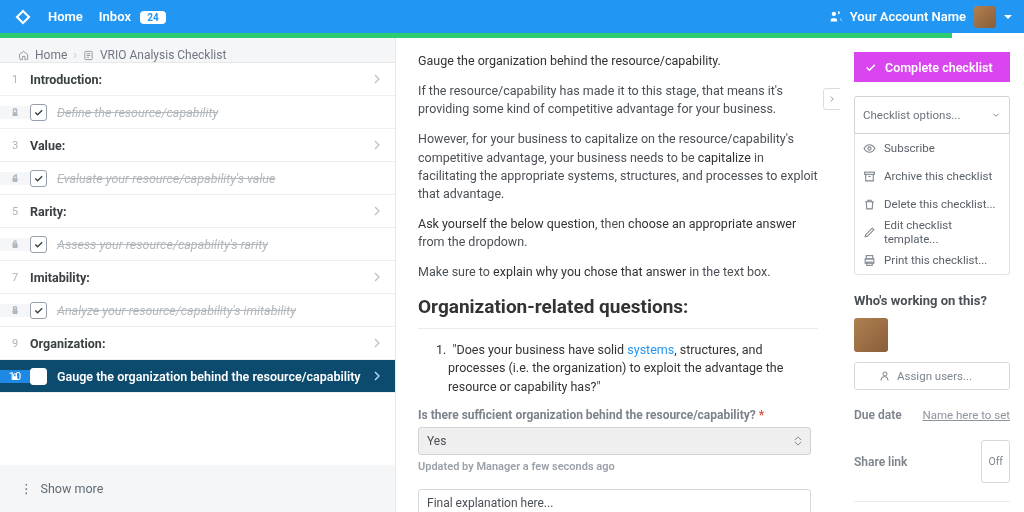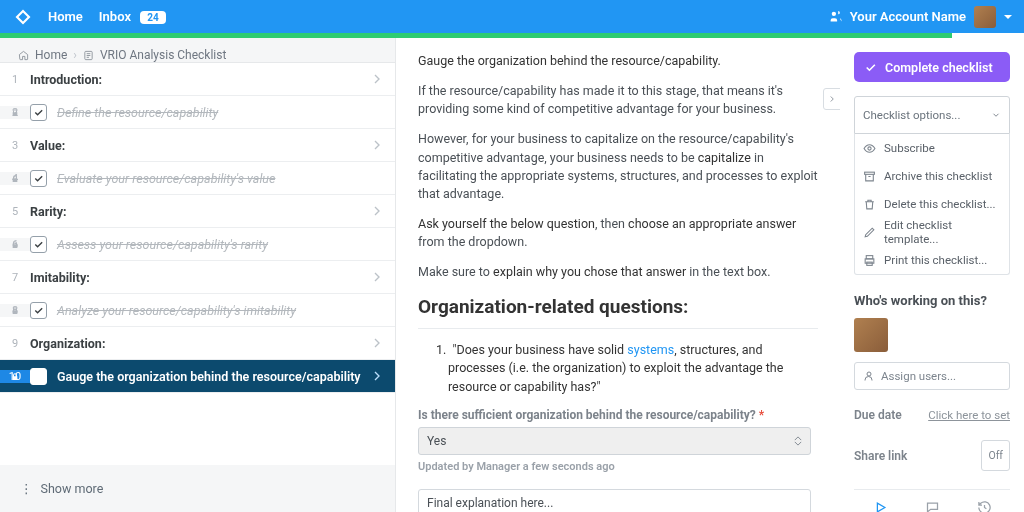--- a/index.html
+++ b/index.html
@@ -62,34 +62,34 @@
   .form-label { font-weight:700; color:#7c838b; font-size:12px; margin-bottom:5px; display:block; }
   .req { color:#e74c3c; }
   .select { width:393px; height:28px; background:#efefef; border:1px solid #cfd4d9; border-radius:3px; font-size:12px; color:#4a5056; padding:0 8px; display:flex; align-items:center; justify-content:space-between; cursor:pointer; }
   .updown { display:flex; flex-direction:column; gap:0; color:#6b747d; }
   .updown svg { width:8px; height:5px; }
   .meta { color:#9aa1a9; font-size:11px; font-weight:600; margin:5px 0 16px; }
   .textarea { width:393px; height:38px; border:1px solid #d4d9de; border-radius:3px; font-size:12px; color:#4a5056; padding:6px 8px; }
 
   
   .right { width:184px; padding:14px 14px 0; background:#fff; font-size:12.5px; color:#4a5056; }
-  .complete-btn { background:#8b5cf6; color:#fff; font-weight:600; font-size:12.5px; height:30px; border-radius:5px; display:flex; align-items:center; gap:8px; justify-content:flex-start; padding:0 10px; cursor:pointer; margin-bottom:14px; }
+  .complete-btn { background:#d946ef; color:#fff; font-weight:600; font-size:12.5px; height:30px; border-radius:0; display:flex; align-items:center; gap:8px; justify-content:flex-start; padding:0 10px; cursor:pointer; margin-bottom:14px; }
   .opt-select { height:38px; border:1px solid #cfd4d9; border-radius:3px 3px 0 0; display:flex; align-items:center; justify-content:space-between; padding:0 8px; font-size:11.5px; color:#6b747d; cursor:pointer; }
   .opt-list { border:1px solid #dfe3e7; border-top:none; border-radius:0 0 3px 3px; margin-bottom:18px; }
   .opt-item { height:28px; display:flex; align-items:center; gap:8px; padding:0 8px; font-size:11.5px; color:#5a6169; cursor:pointer; }
   .opt-item svg { width:13px; height:13px; color:#7d858e; flex-shrink:0; }
 
   .side-h { font-size:13px; font-weight:700; color:#4a5056; margin-bottom:10px; }
   .avatar-lg { width:34px; height:34px; border-radius:3px; background: linear-gradient(135deg,#b08050,#8a5d3a); margin-bottom:10px; display:block; }
-  .assign { height:28px; border:1px solid #d4d9de; border-radius:3px; display:flex; align-items:center; gap:6px; padding:0 8px; font-size:11.5px; color:#7d858e; cursor:pointer; margin-bottom:18px; }
+  .assign { height:28px; border:1px solid #d4d9de; border-radius:3px; display:flex; align-items:center; gap:6px; padding:0 24px; font-size:11.5px; color:#7d858e; cursor:pointer; margin-bottom:18px; }
 
   .kv-row { display:flex; align-items:center; justify-content:space-between; margin-bottom:18px; font-size:12px; }
   .kv-row .k { color:#7c838b; font-weight:600; }
   .kv-row .v { color:#8d949b; text-decoration:underline; cursor:pointer; font-size:11.5px; }
-  .chip-off { border:1px solid #d4d9de; border-radius:3px; font-size:10.5px; color:#7d858e; padding:8px 6px; cursor:pointer; }
+  .chip-off { border:1px solid #d4d9de; border-radius:3px; font-size:10.5px; color:#7d858e; padding:14px 6px; cursor:pointer; }
 
   .tabs { display:flex; border-top:1px solid #e8ebee; margin-top:6px; }
   .tab { flex:1; height:34px; display:flex; align-items:center; justify-content:center; cursor:pointer; color:#9aa1a9; position:relative; }
   .tab.active { color:#2196f3; }
   .tab.active::after { content:""; position:absolute; left:20%; right:20%; bottom:0; height:2px; background:#2196f3; }
 </style>
 </head>
 <body>
 
 <div class="topbar">
@@ -324,21 +324,21 @@
     <div class="assign">
       <svg width="12" height="12" viewBox="0 0 24 24" fill="none" stroke="currentColor" stroke-width="2">
           <circle cx="12" cy="8" r="4"></circle>
           <path d="M4 21v-1a7 7 0 0 1 14 0v1"></path>
         </svg>
       <span>Assign users...</span>
     </div>
 
     <div class="kv-row">
       <span class="k">Due date</span>
-      <span class="v">Click here to set</span>
+      <span class="v">Name here to set</span>
     </div>
     <div class="kv-row">
       <span class="k">Share link</span>
       <span class="chip-off">Off</span>
     </div>
 
     <div class="tabs">
       <div class="tab active">
           <svg width="15" height="15" viewBox="0 0 24 24" fill="none" stroke="currentColor" stroke-width="2">
             <path d="M7 5v14l12-7z"></path>

